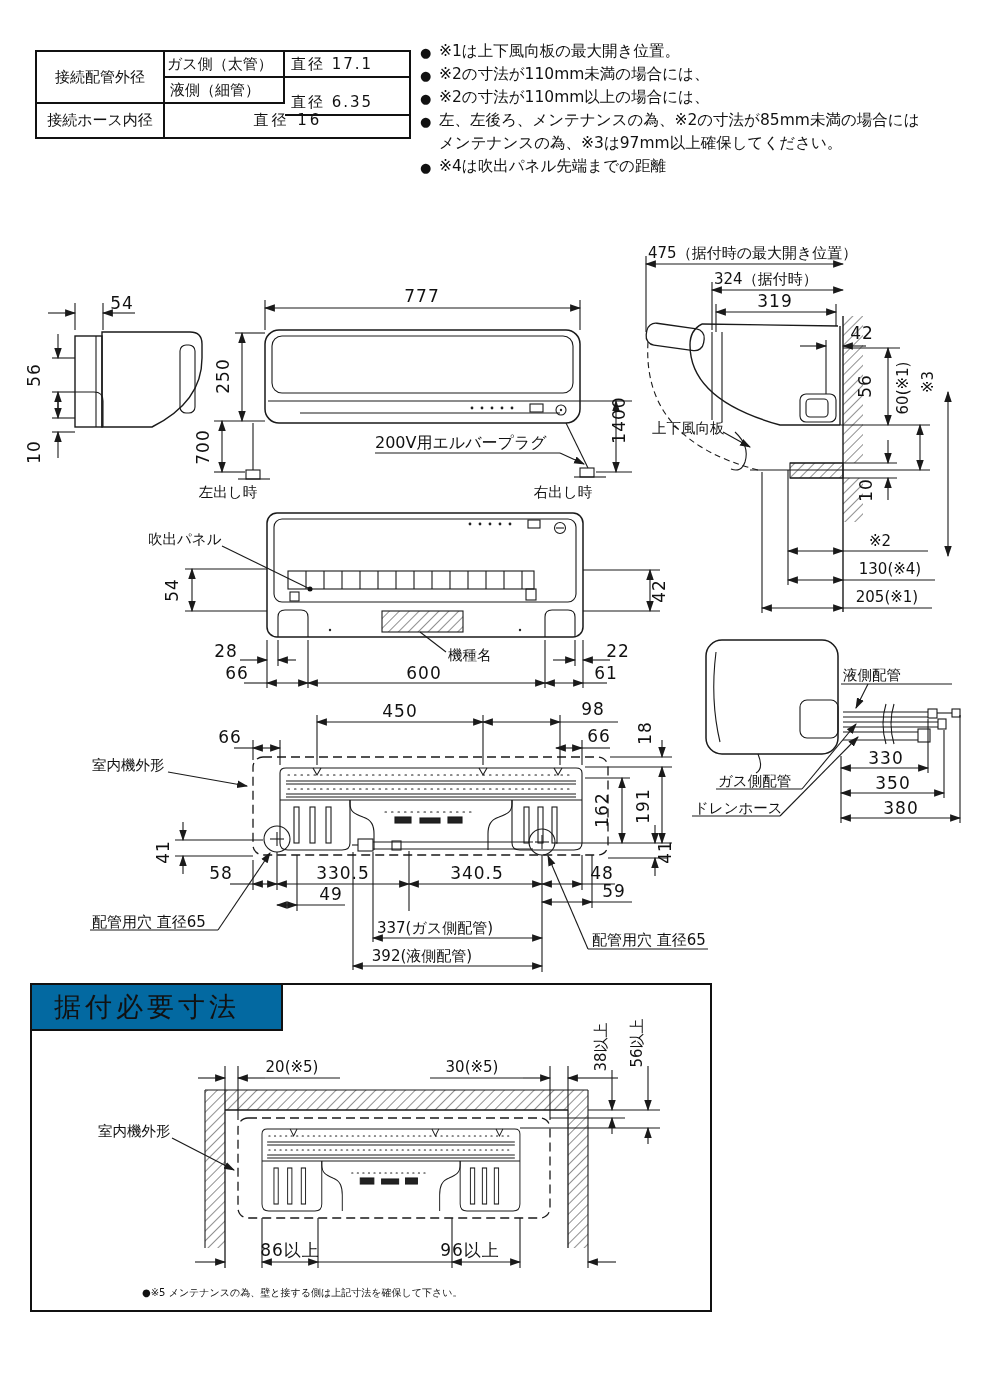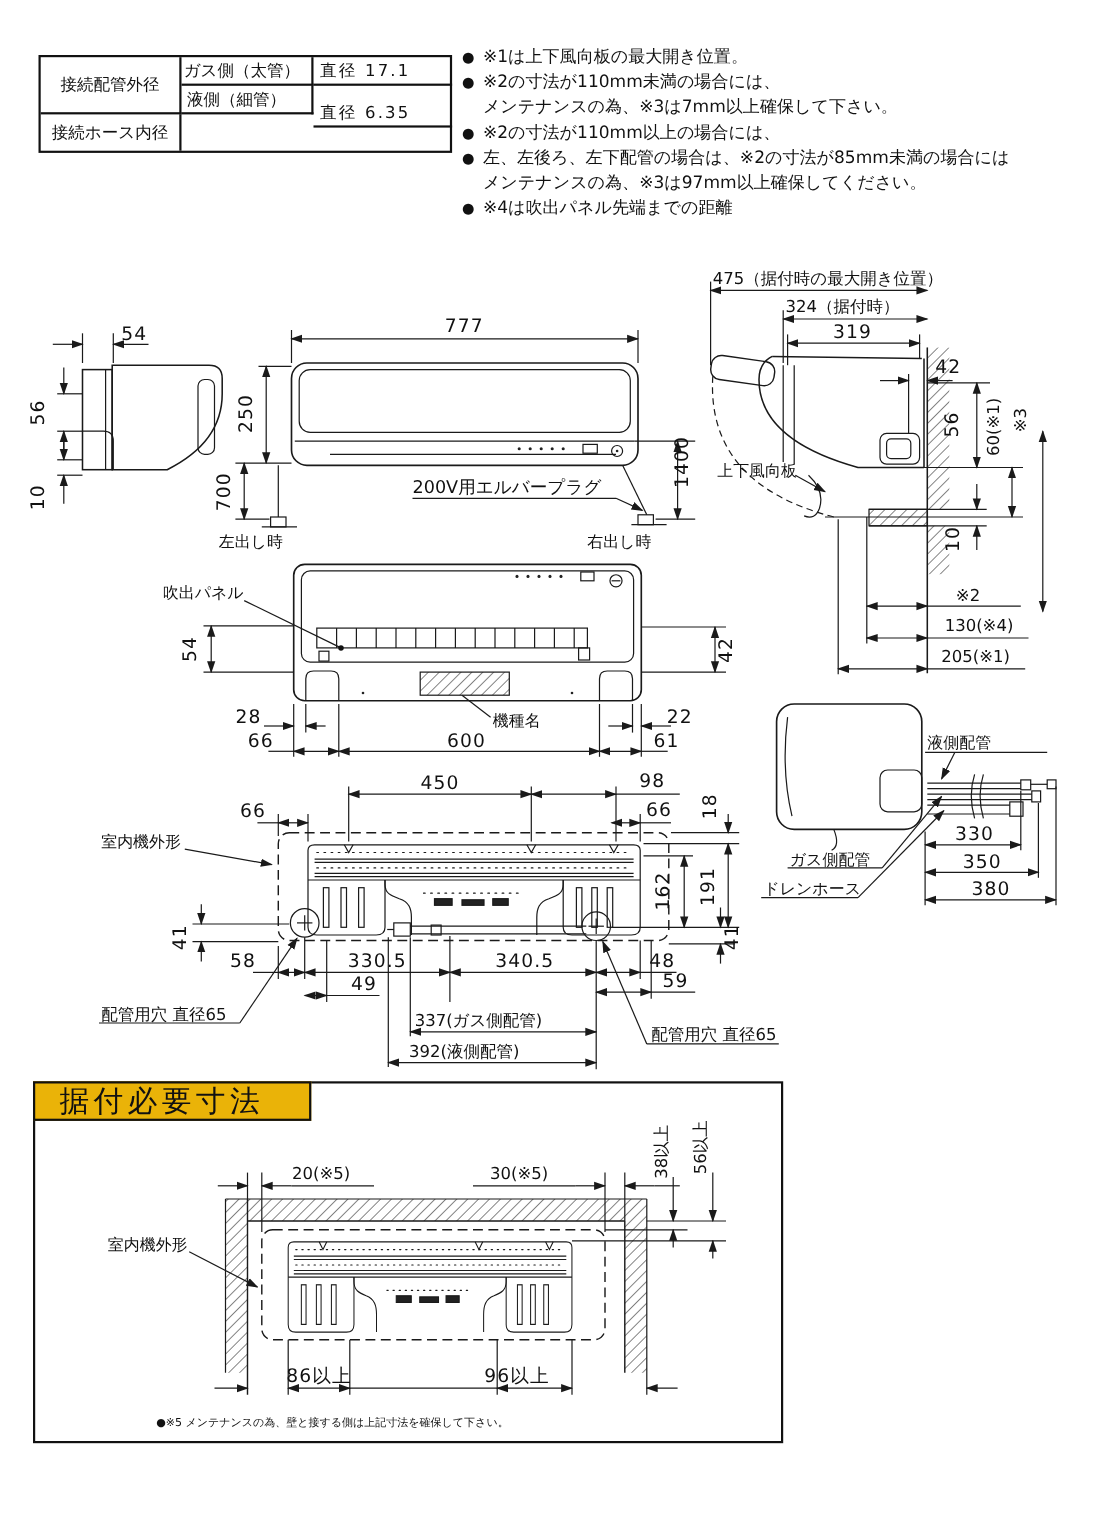--- a/index.html
+++ b/index.html
@@ -19,44 +19,44 @@
   .cB2{left:128px;top:26px;width:120px;height:26px;border-right:2px solid #111;border-bottom:2px solid #111;padding-left:5px}
   .cC2{left:248px;top:38px;width:126px;height:26px;border-bottom:2px solid #111;padding-left:6px;letter-spacing:2px}
   .cA2{left:0;top:52px;width:128px;height:33px;border-right:2px solid #111;justify-content:center}
   .cBC{left:128px;top:52px;width:246px;height:33px;justify-content:center;letter-spacing:3px}
   
   .notes{position:absolute;left:420px;top:40px;width:578px;font-size:15.5px;line-height:23px}
   .nline{position:relative;padding-left:19px;white-space:nowrap}
   .nline .b{position:absolute;left:0;top:1px;font-size:13px}
   
   .iframe{position:absolute;left:30px;top:983px;width:682px;height:329px;border:2px solid #111;box-sizing:border-box}
-  .ititle{position:absolute;left:30px;top:983px;width:253px;height:36px;border:2px solid #111;box-sizing:border-box;
-          background:#eab308;display:flex;align-items:center;padding-left:22px;font-size:27px;letter-spacing:4px}
+  .ititle{position:absolute;left:30px;top:983px;width:253px;height:48px;border:2px solid #111;box-sizing:border-box;
+          background:#0369a1;display:flex;align-items:center;padding-left:22px;font-size:27px;letter-spacing:4px}
   .inote{position:absolute;left:142px;top:1286px;font-size:10px;white-space:nowrap}
 </style>
 </head>
 <body>
 
 <div class="canvas">
 
   <div class="tbl">
     <div class="cA">接続配管外径</div>
     <div class="cB1">ガス側（太管）</div>
     <div class="cC1">直径 17.1</div>
     <div class="cB2">液側（細管）</div>
     <div class="cC2">直径 6.35</div>
     <div class="cA2">接続ホース内径</div>
+    <div class="cBC">直径 16</div>
   </div>
 
   <div class="notes">
     <div class="nline"><span class="b">●</span><span>※1は上下風向板の最大開き位置。</span></div>
     <div class="nline"><span class="b">●</span><span>※2の寸法が110mm未満の場合には、</span></div>
-    <div class="nline"><span>メンテナンスの為、※3は7mm以上確保して下さい。</span></div>
     <div class="nline"><span class="b">●</span><span>※2の寸法が110mm以上の場合には、</span></div>
-    <div class="nline"><span class="b">●</span><span>左、左後ろ、左下配管の場合は、※2の寸法が85mm未満の場合には</span></div>
+    <div class="nline"><span class="b">●</span><span>左、左後ろ、メンテナンスの為、※2の寸法が85mm未満の場合には</span></div>
     <div class="nline"><span>メンテナンスの為、※3は97mm以上確保してください。</span></div>
     <div class="nline"><span class="b">●</span><span>※4は吹出パネル先端までの距離</span></div>
   </div>
 
   <div class="iframe"></div>
   <div class="ititle">据付必要寸法</div>
   <div class="inote">●※5 メンテナンスの為、壁と接する側は上記寸法を確保して下さい。</div>
 
   <svg width="1000" height="1375" viewBox="0 0 1000 1375">
     <defs>

